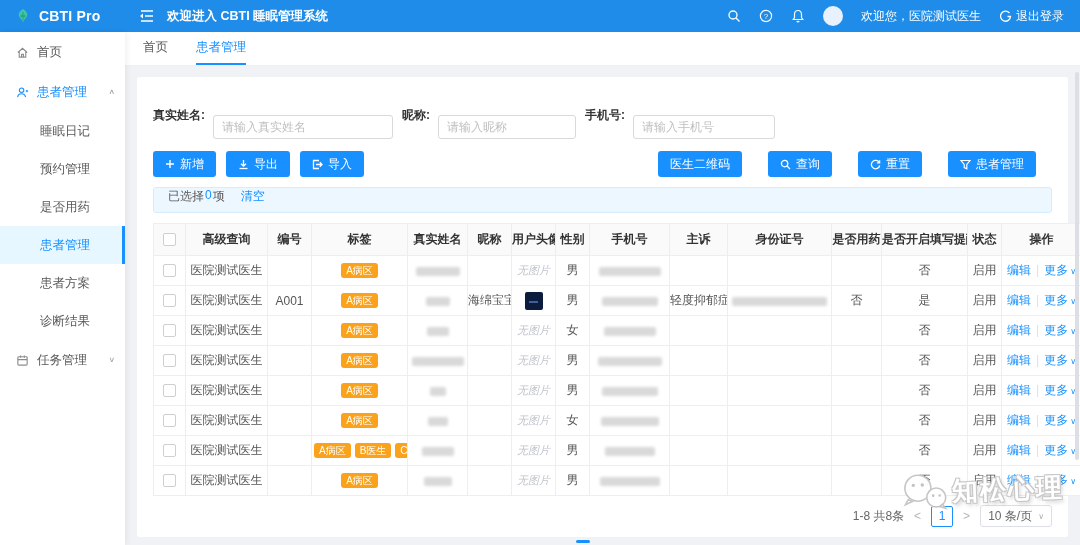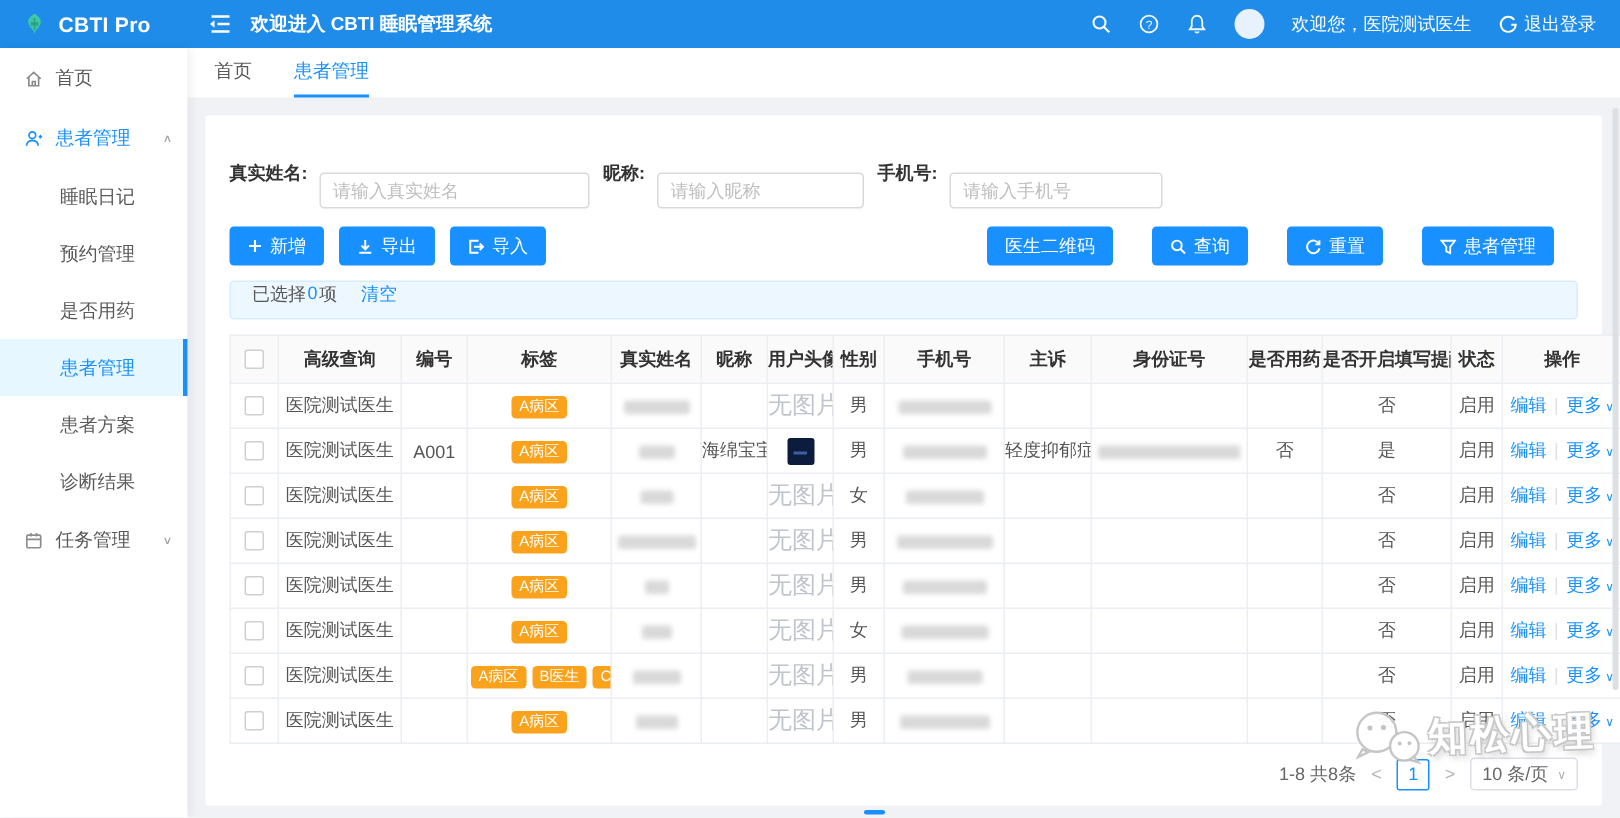--- a/index.html
+++ b/index.html
@@ -59,21 +59,21 @@
   .sel-clear { color:#1890ff; margin-left:16px; cursor:pointer; }
 
   
   table { width:100%; border-collapse:collapse; table-layout:fixed; margin-top:10px; }
   th, td { border:1px solid #ebeef2; font-size:12px; text-align:center; overflow:hidden; white-space:nowrap; }
   th { background:#fafafa; color:#333; font-weight:bold; height:32px; }
   td { height:30px; color:#555; background:#fff; }
   .cbx { width:13px; height:13px; border:1px solid #cfcfcf; border-radius:2px; margin:0 auto; background:#fff; cursor:pointer; }
   .tag { display:inline-block; background:#faa21b; color:#fff; border-radius:3px; font-size:10px; padding:2px 5px; margin:0 2px; line-height:1.1; }
   .blur { display:inline-block; background:#d9d9d9; border-radius:2px; height:9px; filter:blur(1.6px); vertical-align:middle; }
-  .noimg { color:#c0c4cc; font-size:16px; }
+  .noimg { color:#c0c4cc; font-style:italic; font-size:11px; }
   .avatar-img { width:18px; height:18px; background:#0c1c3c; border-radius:2px; margin:0 auto; position:relative; }
   .avatar-img::after { content:""; position:absolute; left:4px; top:9px; width:9px; height:2px; background:#3f5f9f; }
   .link { color:#1890ff; cursor:pointer; }
   .act-sep { color:#e0e0e0; margin:0 5px; }
   .more-caret { font-size:8px; color:#1890ff; margin-left:2px; }
 
   
   .pager { display:flex; align-items:center; justify-content:flex-end; gap:8px; margin-top:9px; color:#666; }
   .pg-arrow { color:#b5b5b5; cursor:pointer; font-size:12px; padding:0 2px; }
   .pg-num { width:22px; height:21px; border:1px solid #1890ff; border-radius:2px; color:#1890ff; display:flex; align-items:center; justify-content:center; cursor:pointer; background:#fff; }

